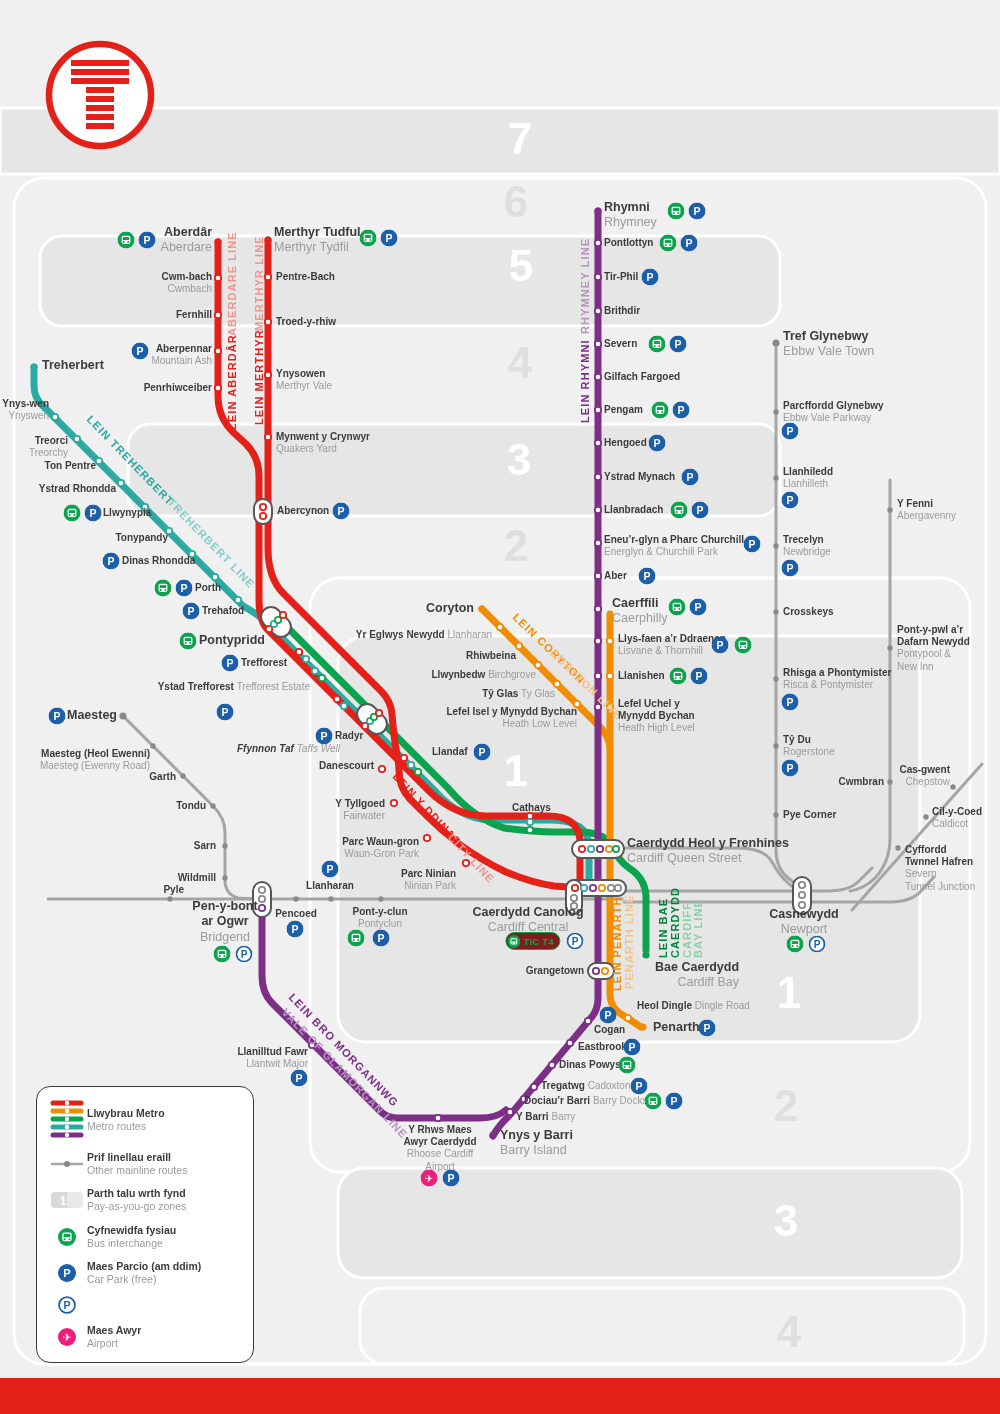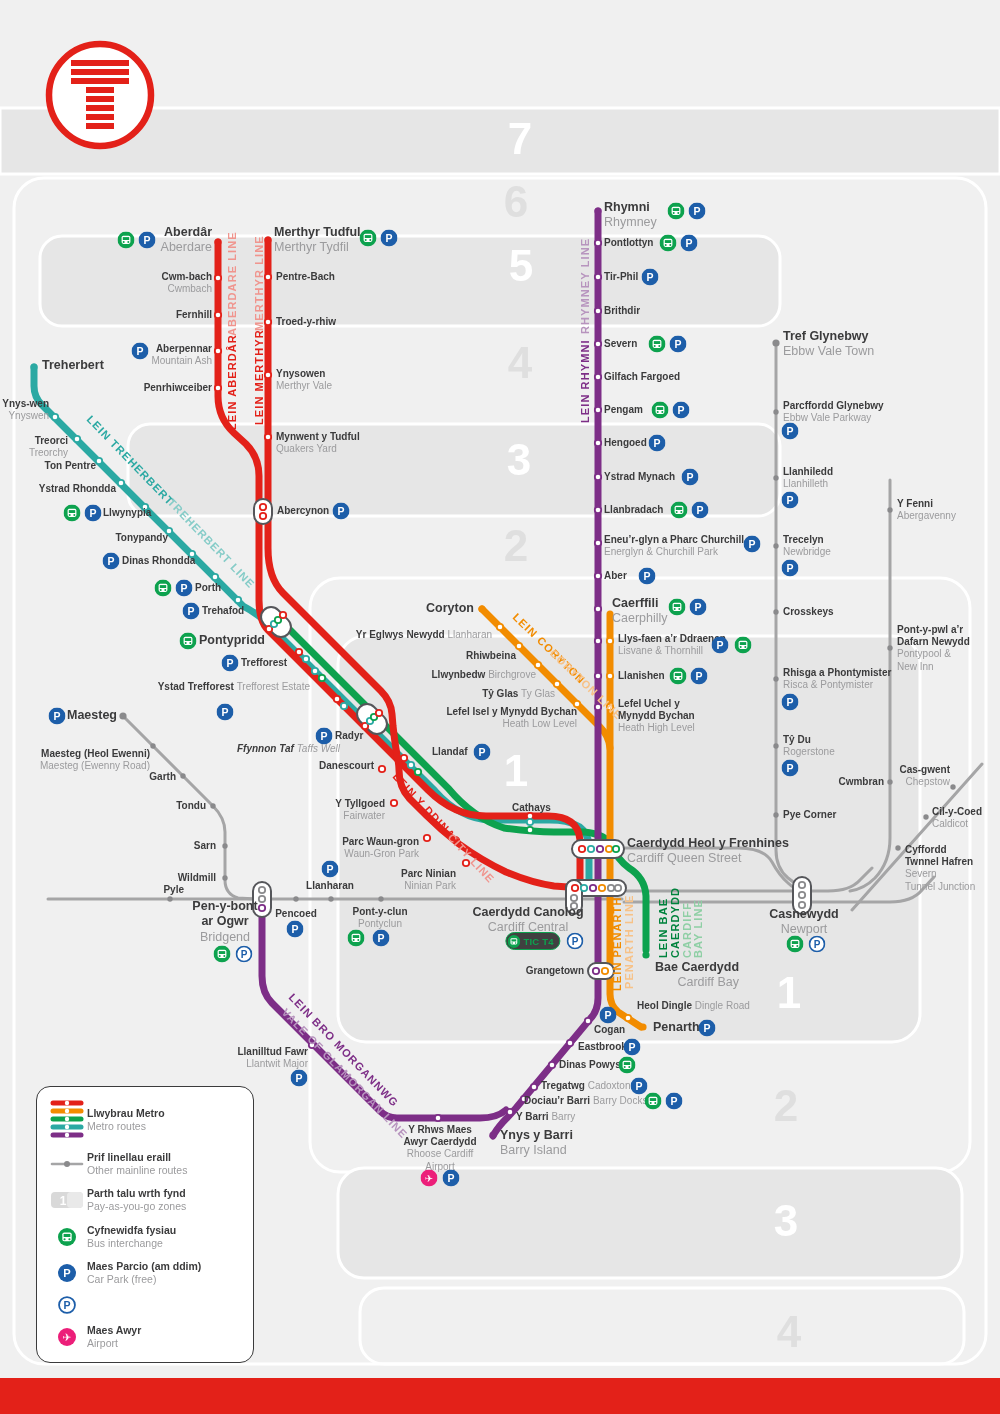--- a/index.html
+++ b/index.html
@@ -18,21 +18,21 @@
   .st .nm{display:block;color:#3B3B3C;}
   .st .sb{display:block;color:#9B9B9D;font-weight:400;}
   .st.inl .nm,.st.inl .sb{display:inline;}
   .st.big{font-size:12.5px;}
   .st.l{transform:translate(0,-50%);text-align:left;}
   .st.r{transform:translate(-100%,-50%);text-align:right;}
   .st.c{transform:translate(-50%,-50%);text-align:center;}
   
   .icw{position:absolute;width:17px;height:17px;transform:translate(-50%,-50%);}
   .tic{position:absolute;transform:translate(-50%,-50%);display:flex;align-items:center;gap:3px;
-       background:#404040;border:1.6px solid #0DA24E;border-radius:9px;padding:0 6px 0 1px;height:16px;}
+       background:#7f1d1d;border:1.6px solid #0DA24E;border-radius:9px;padding:0 6px 0 1px;height:16px;}
   .tic .ics{width:13px;height:13px;flex:0 0 13px;}
   .tictxt{color:#0DA24E;font-weight:700;font-size:9.5px;letter-spacing:.2px;}
   
   .zn{position:absolute;transform:translate(-50%,-50%);font-size:44px;font-weight:700;}
   .zn.w{color:#FFFFFF;} .zn.g{color:#DFDFDF;}
   
   .legend{position:absolute;left:36px;top:1086px;width:218px;background:#fff;border:1.6px solid #3B3B3C;
           border-radius:14px;padding:12px 10px 10px 10px;box-sizing:border-box;}
   .lrow{display:flex;align-items:center;margin:0 0 10px 0;}
   .lsw{width:40px;flex:0 0 40px;display:flex;justify-content:center;}
@@ -327,21 +327,21 @@
         <span class="nm">Pentre-Bach</span>
       </div>
       <div class="st l" style="left: 276px; top: 322px;">
         <span class="nm">Troed-y-rhiw</span>
       </div>
       <div class="st l" style="left: 276px; top: 380px;">
         <span class="nm">Ynysowen</span>
         <span class="sb">Merthyr Vale</span>
       </div>
       <div class="st l" style="left: 276px; top: 443px;">
-        <span class="nm">Mynwent y Tudful</span>
+        <span class="nm">Mynwent y Crynwyr</span>
         <span class="sb">Quakers Yard</span>
       </div>
       <div class="st l" style="left: 277px; top: 511px;">
         <span class="nm">Abercynon</span>
       </div>
       <div class="st l big" style="left: 604px; top: 215px;">
         <span class="nm">Rhymni</span>
         <span class="sb">Rhymney</span>
       </div>
       <div class="st l" style="left: 604px; top: 243px;">

